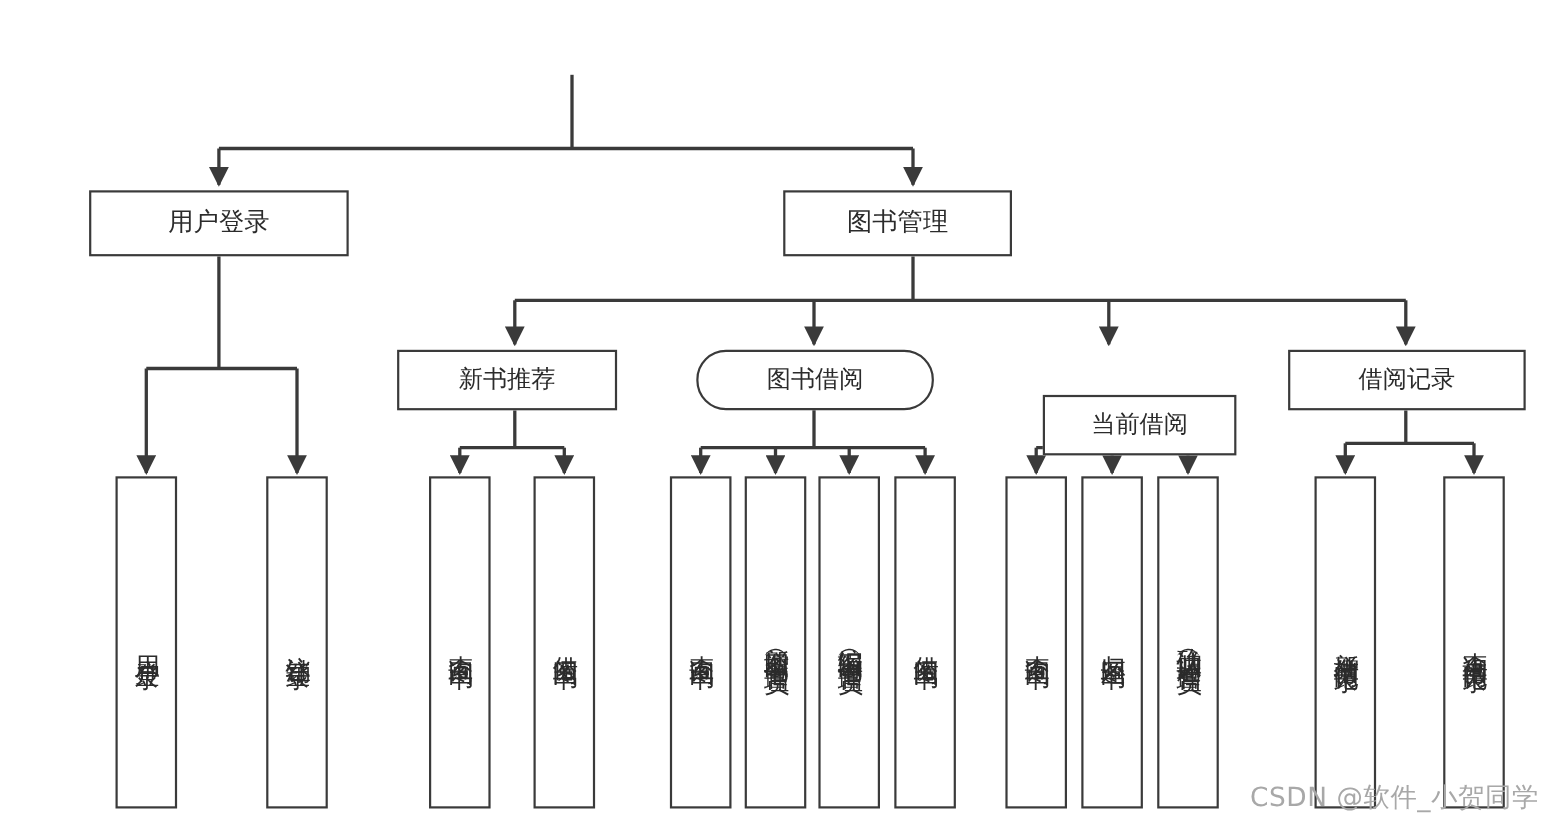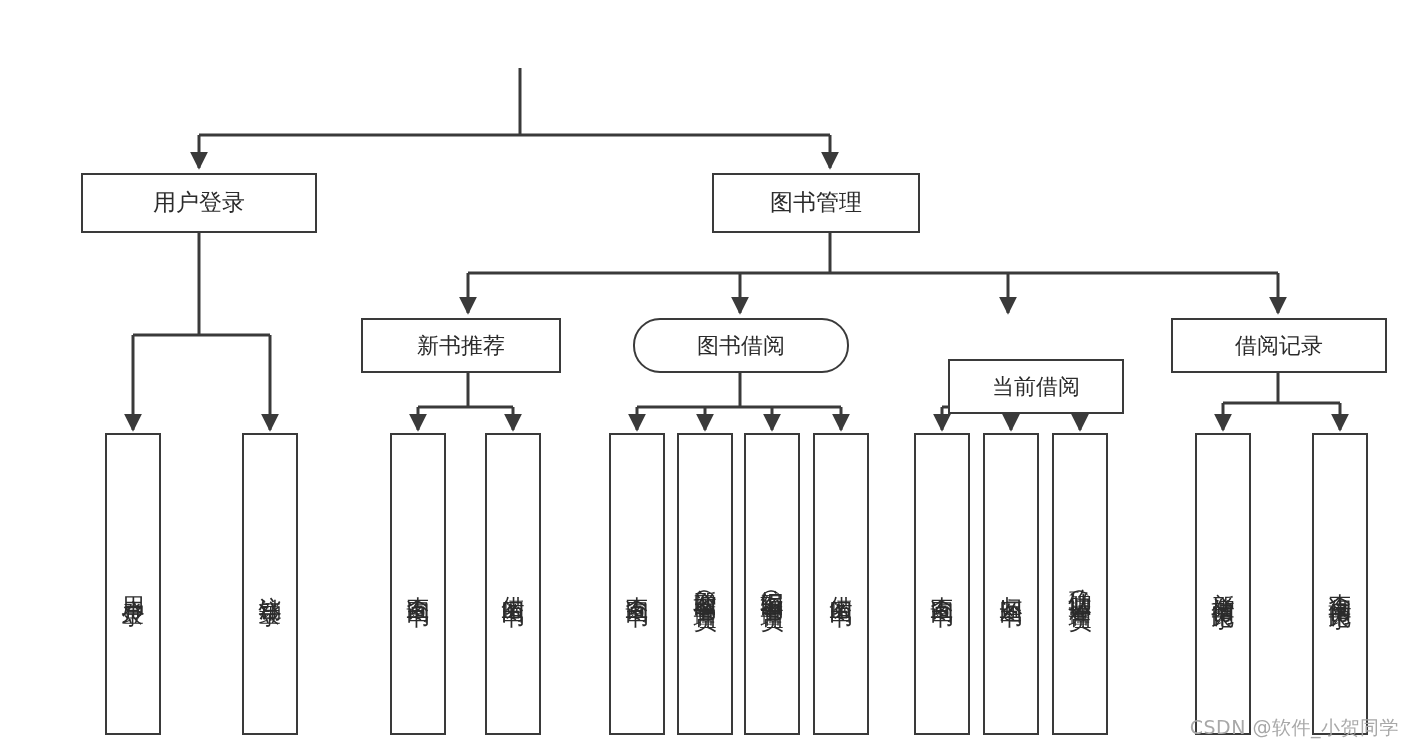--- a/index.html
+++ b/index.html
@@ -56,21 +56,21 @@
   .node-leaf .leaf-text {
     writing-mode: vertical-rl;
     text-orientation: upright;
     white-space: nowrap;
     letter-spacing: 3px;
   }
   .watermark {
     position: absolute;
     right: 6px;
     bottom: 6px;
-    font-size: 19px;
+    font-size: 24px;
     color: #a8a8a8;
     letter-spacing: 0.5px;
     z-index: 9;
     white-space: nowrap;
     font-family: "DejaVu Sans", "Liberation Sans", sans-serif;
   }
 </style>
 </head>
 <body>
 

